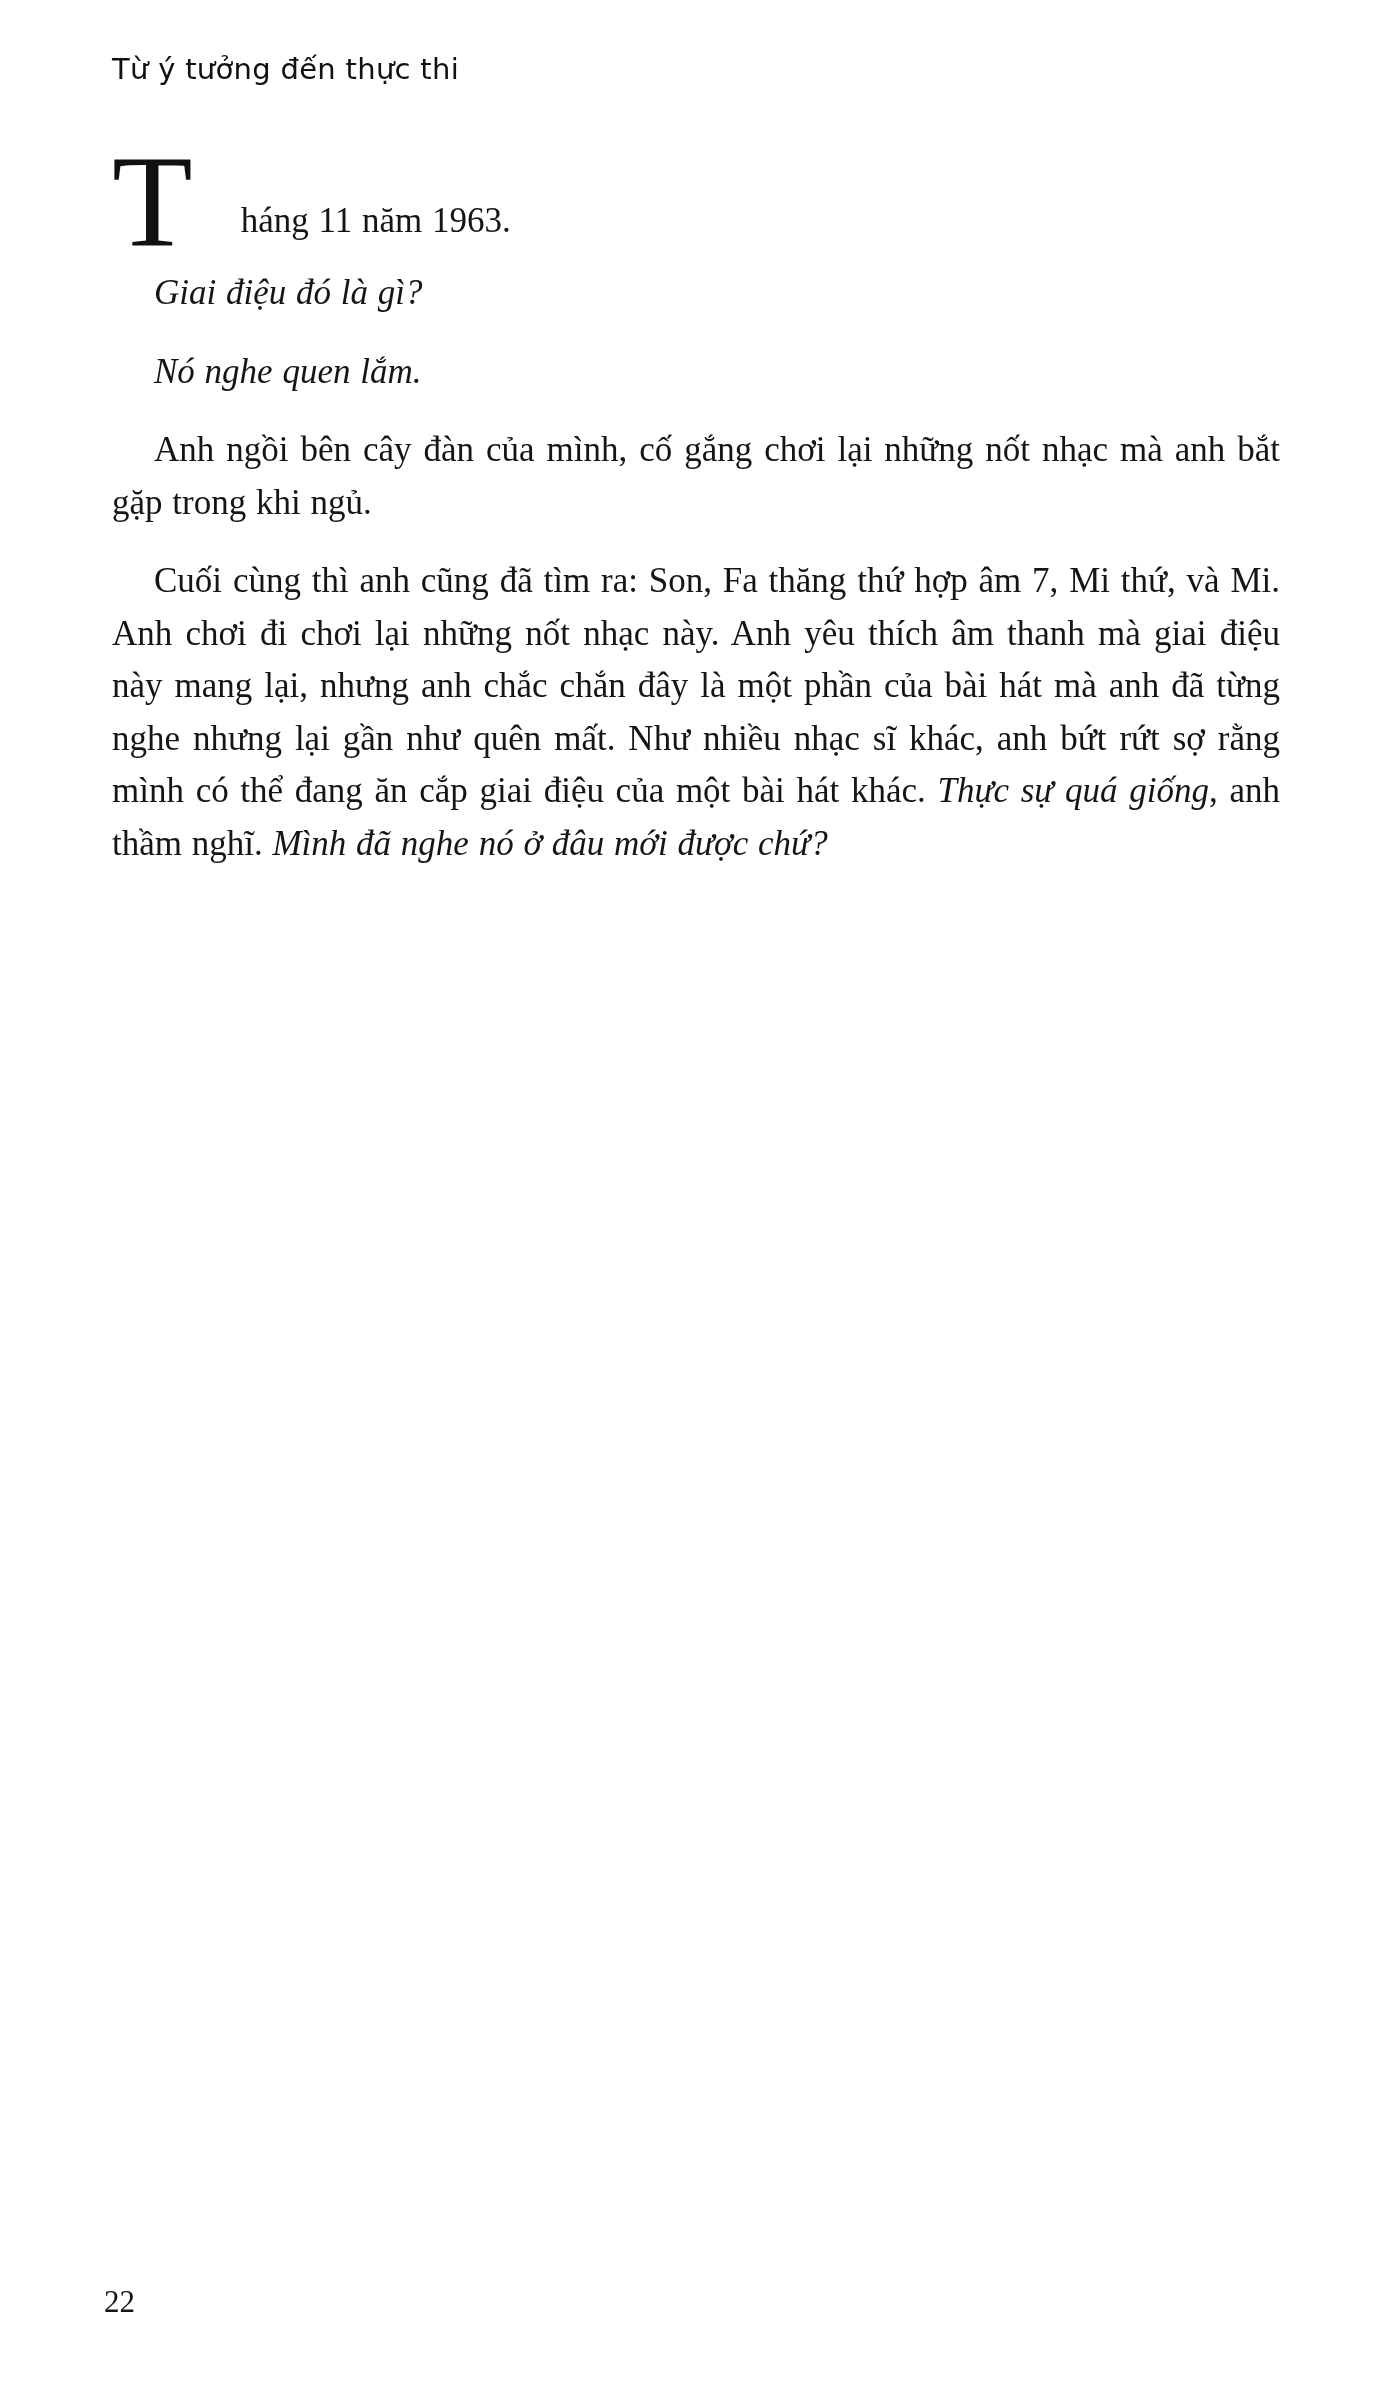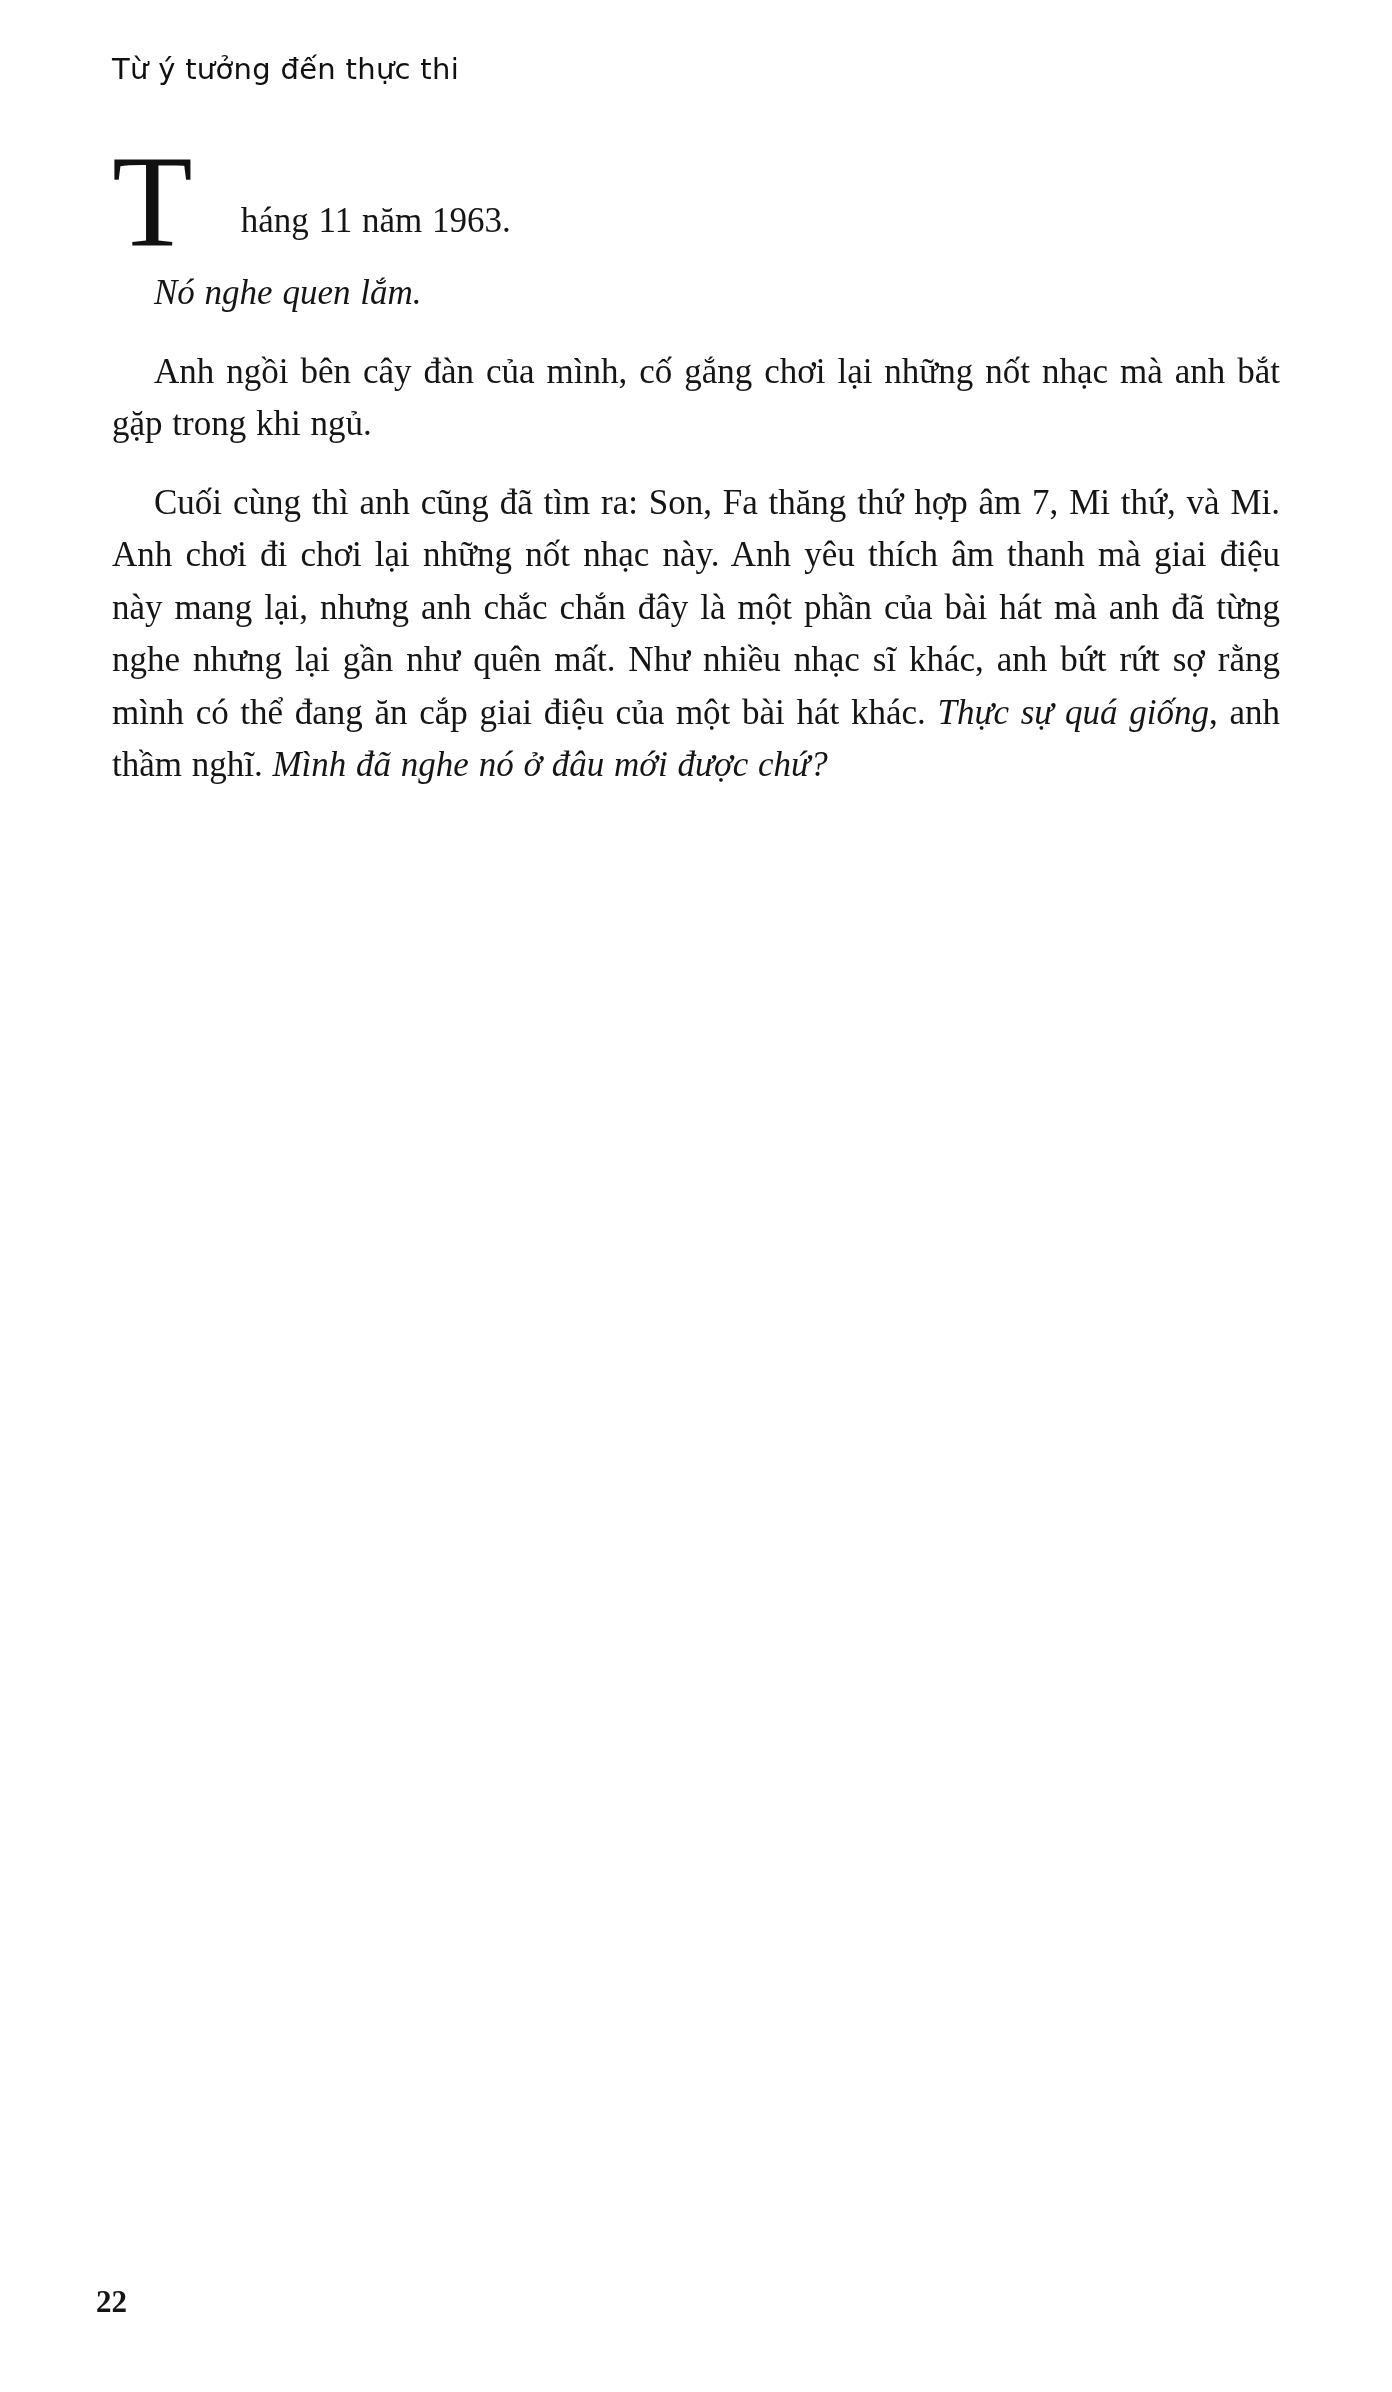--- a/index.html
+++ b/index.html
@@ -53,43 +53,43 @@
     margin-bottom: 26px;
   }
   p.italic-line {
     font-style: italic;
   }
   .seg-italic {
     font-style: italic;
   }
   .page-number {
     position: absolute;
-    left: 96px;
+    left: 104px;
     bottom: 72px;
     font-size: 31px;
     font-family: "Liberation Serif", serif;
     color: #151515;
-    font-weight: bold;
   }
 </style>
 </head>
 <body>
 
 <div class="page">
 
   <div class="running-head">Từ ý tưởng đến thực thi</div>
 
   <div class="body-text">
 
     <div class="opening">
       <span class="drop-cap">T</span>
       <span class="opening-rest">háng 11 năm 1963.</span>
     </div>
 
 
+    <p class="para italic-line">Giai điệu đó là gì?</p>
 
     <p class="para italic-line">Nó nghe quen lắm.</p>
 
     <p class="para">Anh ngồi bên cây đàn của mình, cố gắng chơi lại những nốt nhạc mà anh bắt gặp trong khi ngủ.</p>
 
     <p class="para"><span>Cuối cùng thì anh cũng đã tìm ra: Son, Fa thăng thứ hợp âm 7, Mi thứ, và Mi. Anh chơi đi chơi lại những nốt nhạc này. Anh yêu thích âm thanh mà giai điệu này mang lại, nhưng anh chắc chắn đây là một phần của bài hát mà anh đã từng nghe nhưng lại gần như quên mất. Như nhiều nhạc sĩ khác, anh bứt rứt sợ rằng mình có thể đang ăn cắp giai điệu của một bài hát khác. </span><span class="seg-italic">Thực sự quá giống</span><span>, anh thầm nghĩ. </span><span class="seg-italic">Mình đã nghe nó ở đâu mới được chứ?</span></p>
 
 
   </div>
 

